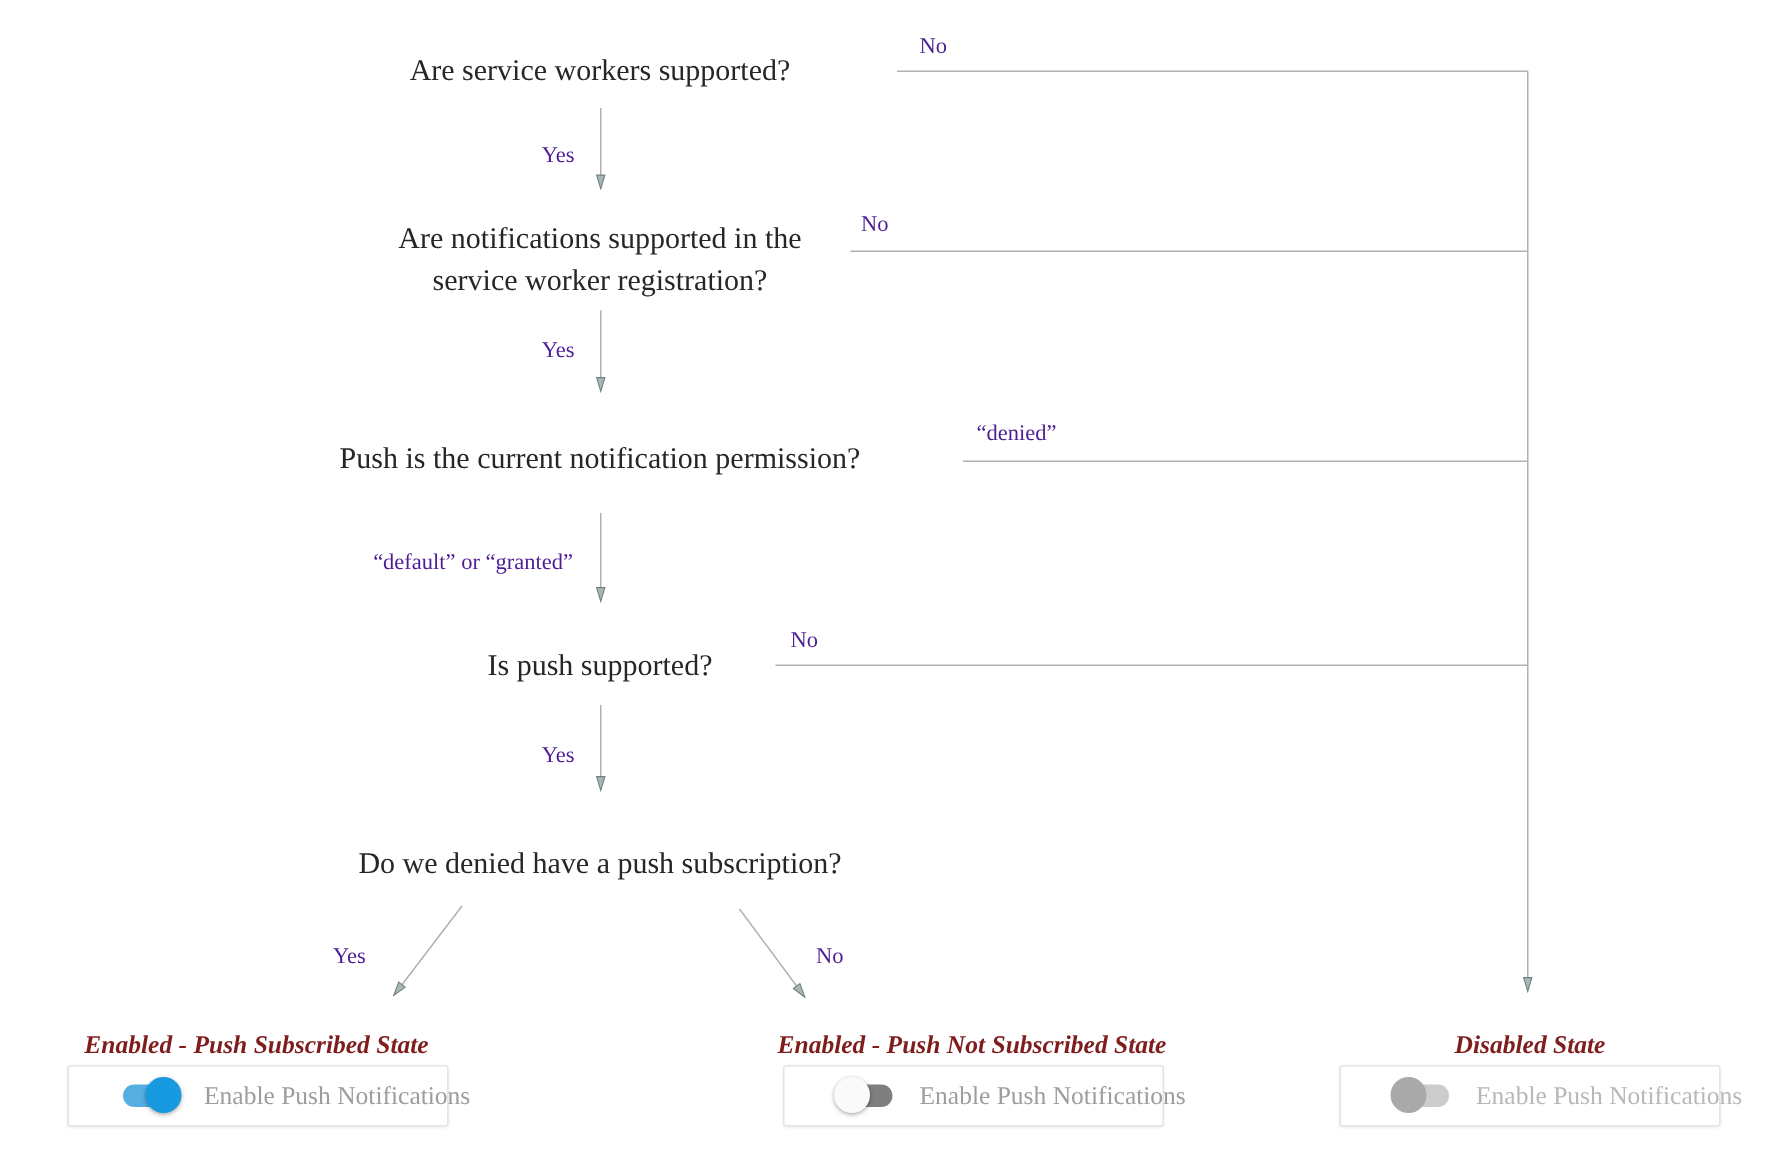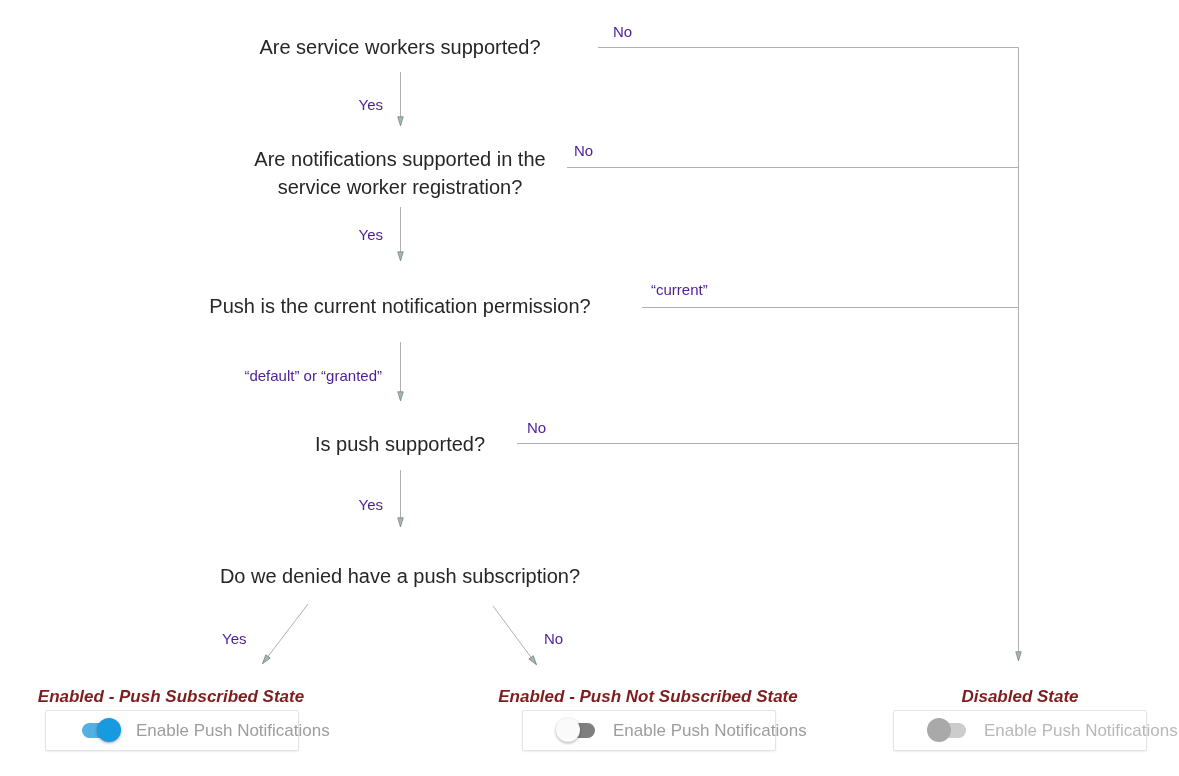--- a/index.html
+++ b/index.html
@@ -1,20 +1,20 @@
 <!DOCTYPE html>
 <html><head>
 <meta charset="utf-8">
 <style>
   html,body{margin:0;padding:0;background:#ffffff;}
   #canvas{
     position:relative;
     width:1179px;height:776px;
     background:#ffffff;
-    font-family:Liberation Sans, sans-serif;
+    font-family:Liberation Serif, serif;
     overflow:hidden;
   }
   #wires{position:absolute;left:0;top:0;pointer-events:none;}
   .q{
     position:absolute;text-align:center;
     font-size:20px;line-height:28px;color:#262626;
   }
   .lbl{
     position:absolute;font-size:15px;color:#4c1d95;white-space:nowrap;
   }
@@ -102,21 +102,21 @@
   <div class="q q1">Are service workers supported?</div>
   <div class="q q2">Are notifications supported in the service worker registration?</div>
   <div class="q q3">Push is the current notification permission?</div>
   <div class="q q4">Is push supported?</div>
   <div class="q q5">Do we denied have a push subscription?</div>
 
   <div class="lbl no1">No</div>
   <div class="lbl r yes1">Yes</div>
   <div class="lbl no2">No</div>
   <div class="lbl r yes2">Yes</div>
-  <div class="lbl no3">“current”</div>
+  <div class="lbl no3">“denied”</div>
   <div class="lbl r yes3">“default” or “granted”</div>
   <div class="lbl no4">No</div>
   <div class="lbl r yes4">Yes</div>
   <div class="lbl yes5">Yes</div>
   <div class="lbl no5">No</div>
 
   <div class="state-title t1">Enabled - Push Subscribed State</div>
   <div class="card c1">
     <div class="switch sw-on">
       <div class="knob"></div>

